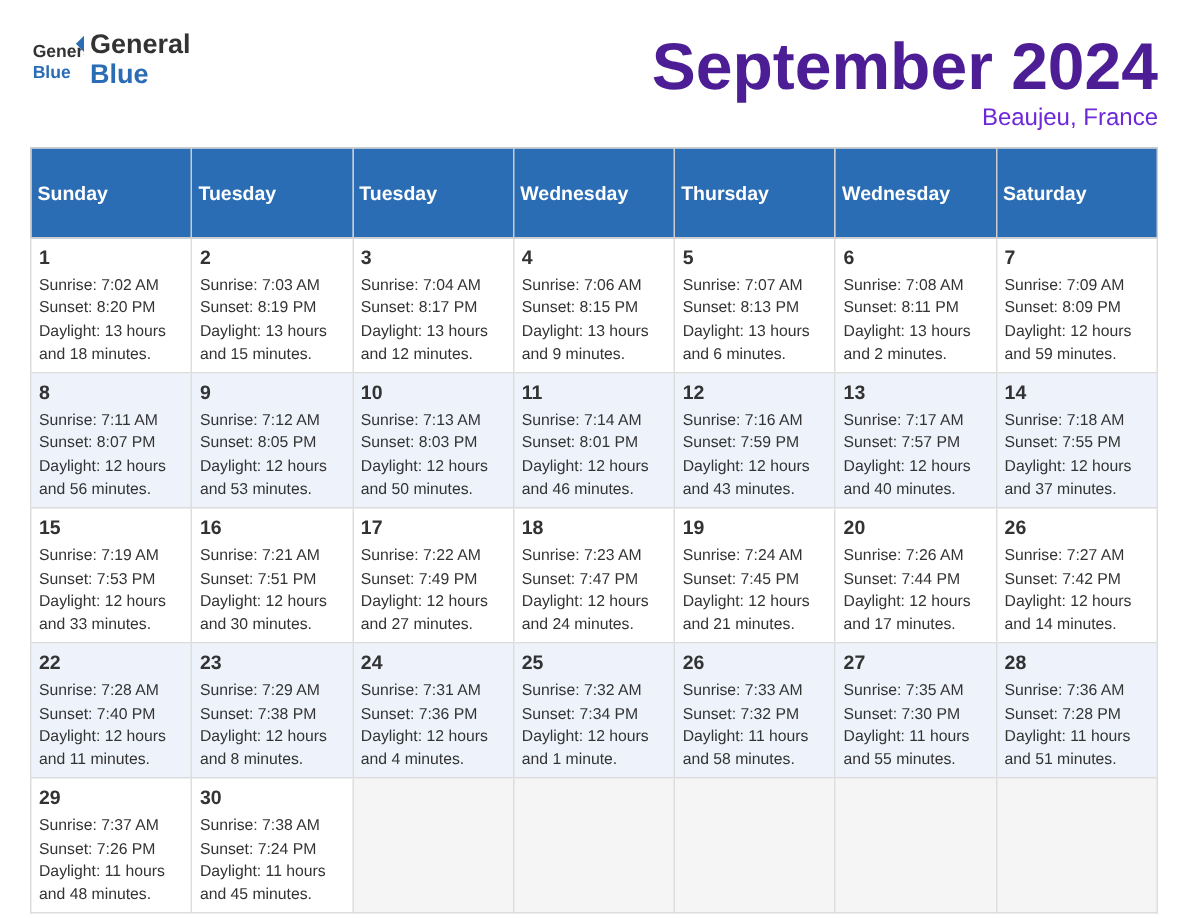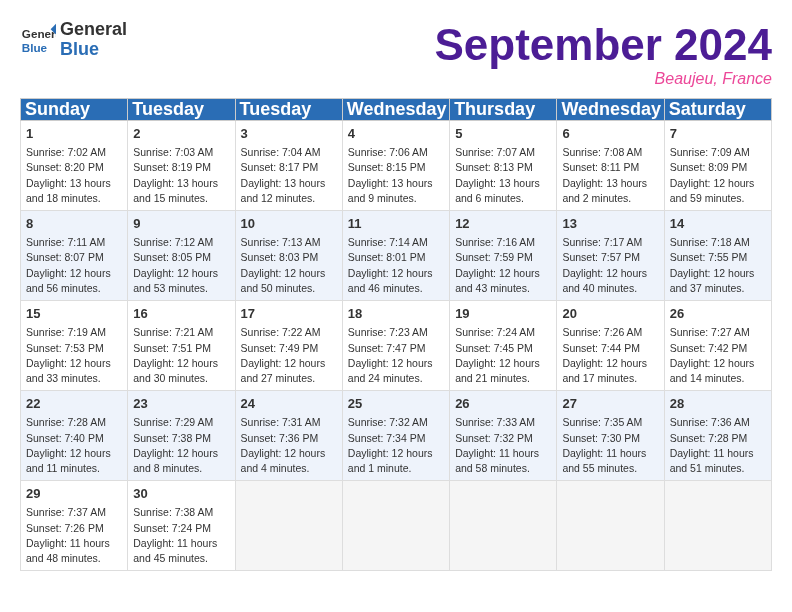--- a/index.html
+++ b/index.html
@@ -28,34 +28,33 @@
     .title-block {
       text-align: right;
     }
     .month-title {
       font-size: 44px;
       font-weight: bold;
       color: #4c1d95;
     }
     .location {
       font-size: 16px;
-      color: #ec4899;
-      font-style: italic;
+      color: #6d28d9;
     }
     table {
       width: 100%;
       border-collapse: collapse;
       table-layout: fixed;
     }
     th {
       background-color: #2a6db5;
       color: #fff;
-      font-size: 18px;
+      font-size: 13px;
       font-weight: bold;
-      padding: 0 4px;
+      padding: 22px 4px;
       text-align: left;
       border: 1px solid #ccc;
     }
     td {
       vertical-align: top;
       border: 1px solid #ddd;
       padding: 4px 5px;
       font-size: 11px;
       color: #333;
       line-height: 1.4;

